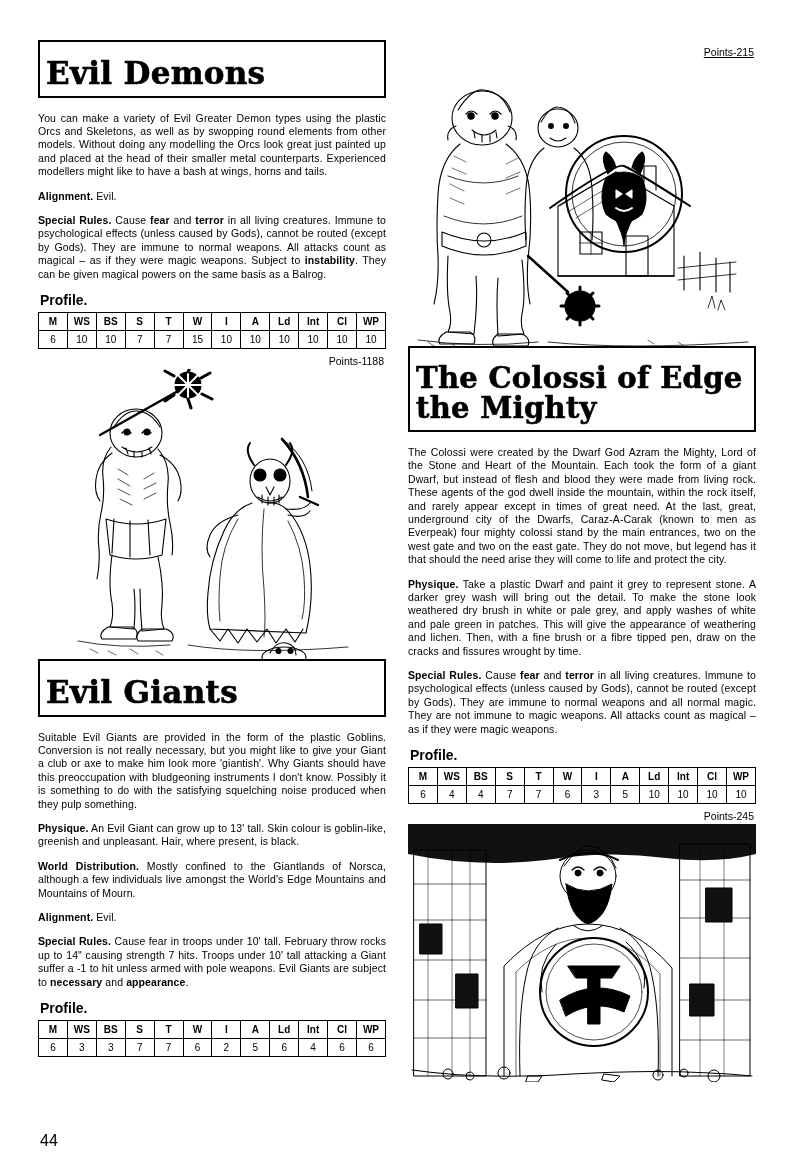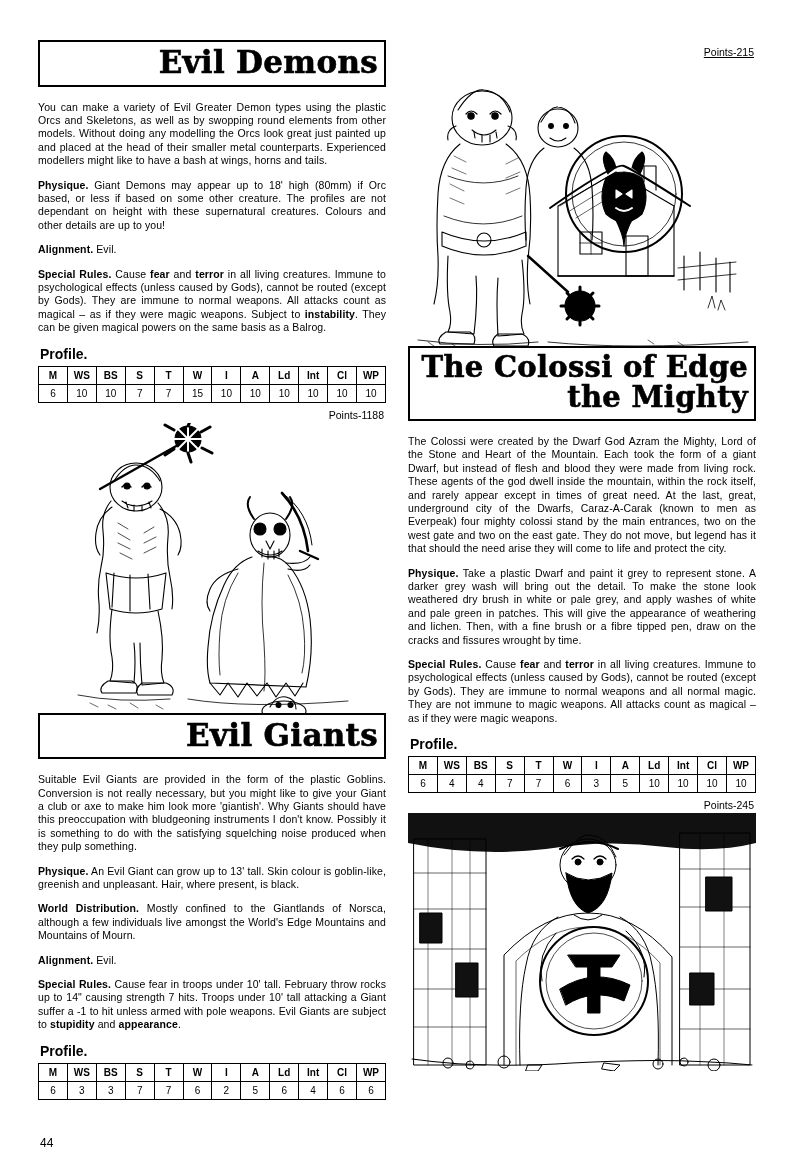--- a/index.html
+++ b/index.html
@@ -24,22 +24,22 @@
     position: absolute;
     top: 40px;
     width: 348px;
   }
   .col-left { left: 38px; }
   .col-right { left: 408px; }
 
   
   .banner {
     border: 2px solid #000;
-    padding: 4px 6px 6px 6px;
-    text-align: right;
+    padding: 15px 6px 6px 6px;
+    text-align: left;
     margin-bottom: 14px;
     background: #fff;
   }
   .banner h1 {
     margin: 0;
     font-family: "DejaVu Serif", serif;
     font-weight: bold;
     font-size: 31px;
     line-height: 1.05;
     letter-spacing: 0.3px;
@@ -96,38 +96,37 @@
     position: relative;
     width: 100%;
     overflow: hidden;
   }
   .illus svg { display: block; width: 100%; height: 100%; }
 
   .folio {
     position: absolute;
     left: 40px;
     bottom: 18px;
-    font-size: 12px;
+    font-size: 16px;
     margin-top: 16px;
   }
 </style>
 </head>
 <body>
 
 <div class="page">
 
   <div class="col col-left">
 
     <div class="banner">
       <h1>Evil Demons</h1>
     </div>
 
     <p class="body">You can make a variety of Evil Greater Demon types using the plastic Orcs and Skeletons, as well as by swopping round elements from other models.  Without doing any modelling the Orcs look great just painted up and placed at the head of their smaller metal counterparts.  Experienced modellers might like to have a bash at wings, horns and tails.</p>
 
-    <p class="body"><b>Physique.</b><span>  Giant Demons may appear up to 18' high (80mm) if Orc based, or less if based on some other creature.  The profiles are not dependant on height with these supernatural creatures.  Colours and other details are up to you!</span></p>
 
     <p class="body"><b>Alignment.</b><span>  Evil.</span></p>
 
     <p class="body"><b>Special Rules.</b><span>  Cause </span><b>fear</b><span> and </span><b>terror</b><span> in all living creatures.  Immune to psychological effects (unless caused by Gods), cannot be routed (except by Gods).  They are immune to normal weapons.  All attacks count as magical – as if they were magic weapons.  Subject to </span><b>instability</b><span>.  They can be given magical powers on the same basis as a Balrog.</span></p>
 
     <div class="profile-label">Profile.</div>
     <table class="profile">
       <tbody>
           <tr class="hdrs">
         <td>M</td>
@@ -235,21 +234,21 @@
     </div>
 
     <p class="body">Suitable Evil Giants are provided in the form of the plastic Goblins.  Conversion is not really necessary, but you might like to give your Giant a club or axe to make him look more 'giantish'.  Why Giants should have this preoccupation with bludgeoning instruments I don't know.  Possibly it is something to do with the satisfying squelching noise produced when they pulp something.</p>
 
     <p class="body"><b>Physique.</b><span>  An Evil Giant can grow up to 13' tall.  Skin colour is goblin-like, greenish and unpleasant.  Hair, where present, is black.</span></p>
 
     <p class="body"><b>World Distribution.</b><span>  Mostly confined to the Giantlands of Norsca, although a few individuals live amongst the World's Edge Mountains and Mountains of Mourn.</span></p>
 
     <p class="body"><b>Alignment.</b><span>  Evil.</span></p>
 
-    <p class="body"><b>Special Rules.</b><span>  Cause fear in troops under 10' tall.  February throw rocks up to 14" causing strength 7 hits.  Troops under 10' tall attacking a Giant suffer a -1 to hit unless armed with pole weapons.  Evil Giants are subject to </span><b>stupidity</b><span> and </span><b>appearance</b><span>.</span></p>
+    <p class="body"><b>Special Rules.</b><span>  Cause fear in troops under 10' tall.  February throw rocks up to 14" causing strength 7 hits.  Troops under 10' tall attacking a Giant suffer a -1 to hit unless armed with pole weapons.  Evil Giants are subject to </span><b>necessary</b><span> and </span><b>appearance</b><span>.</span></p>
 
     <div class="profile-label">Profile.</div>
     <table class="profile">
       <tbody>
           <tr class="hdrs">
         <td>M</td>
         <td>WS</td>
         <td>BS</td>
         <td>S</td>
         <td>T</td>

